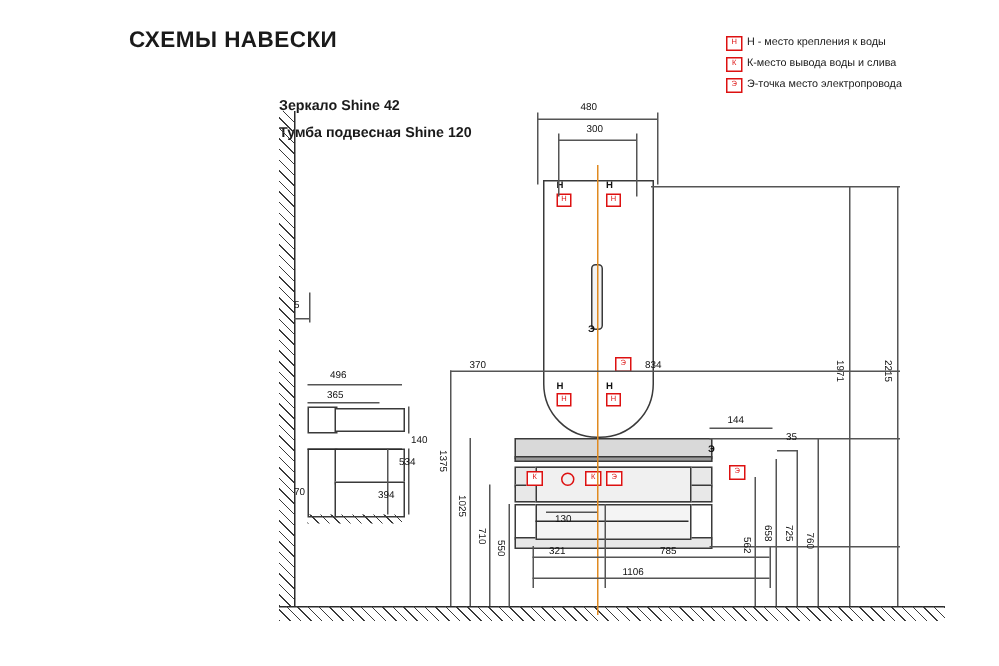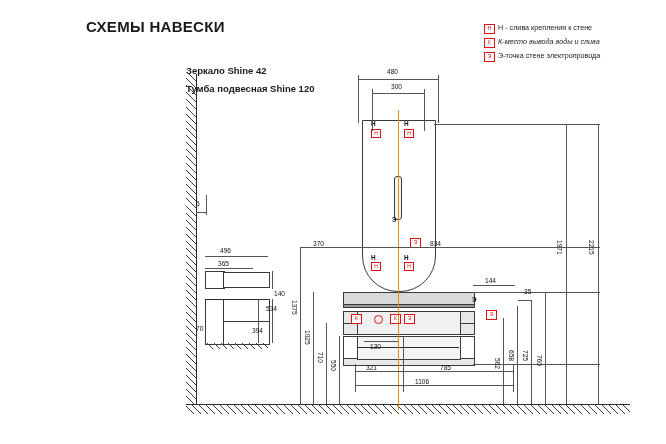--- a/index.html
+++ b/index.html
@@ -27,31 +27,31 @@
 </head>
 <body>
 
 <div class="abs ttl" style="left:86px;top:18px;">СХЕМЫ НАВЕСКИ</div>
 <div class="abs sub" style="left:186px;top:65px;">Зеркало Shine 42</div>
 <div class="abs sub" style="left:186px;top:83px;">Тумба подвесная Shine 120</div>
 
 <div class="legbox" style="left:484px;top:24px;width:9px;height:8px;">
   <div style="position:absolute;left:1px;top:0px;font-size:5px;color:#d11;line-height:7px;width:7px;text-align:center;">Н</div>
 </div>
-<div class="abs lgd" style="left:498px;top:23px;">Н - слива крепления к стене</div>
+<div class="abs lgd" style="left:498px;top:23px;">Н - место крепления к воды</div>
 
 <div class="legbox" style="left:484px;top:38px;width:9px;height:8px;">
   <div style="position:absolute;left:1px;top:0px;font-size:5px;color:#d11;line-height:7px;width:7px;text-align:center;">К</div>
 </div>
-<div class="abs lgd" style="left:498px;top:37px;font-style:italic;">К-место вывода воды и слива</div>
+<div class="abs lgd" style="left:498px;top:37px;">К-место вывода воды и слива</div>
 
 <div class="legbox" style="left:484px;top:52px;width:9px;height:8px;">
   <div style="position:absolute;left:1px;top:0px;font-size:5px;color:#d11;line-height:7px;width:7px;text-align:center;">Э</div>
 </div>
-<div class="abs lgd" style="left:498px;top:51px;">Э-точка стене электропровода</div>
+<div class="abs lgd" style="left:498px;top:51px;">Э-точка место электропровода</div>
 
 <div class="ln vl" style="left:196px;top:74px;height:330px;"></div>
 <div class="hatch" style="left:186px;top:74px;width:10px;height:330px;"></div>
 
 <div class="ln hl" style="left:186px;top:404px;width:444px;"></div>
 <div class="hatch" style="left:186px;top:404px;width:444px;height:10px;"></div>
 
 <div class="box" style="left:205px;top:271px;width:18px;height:16px;"></div>
 
 <div class="box" style="left:205px;top:299px;width:18px;height:44px;"></div>

